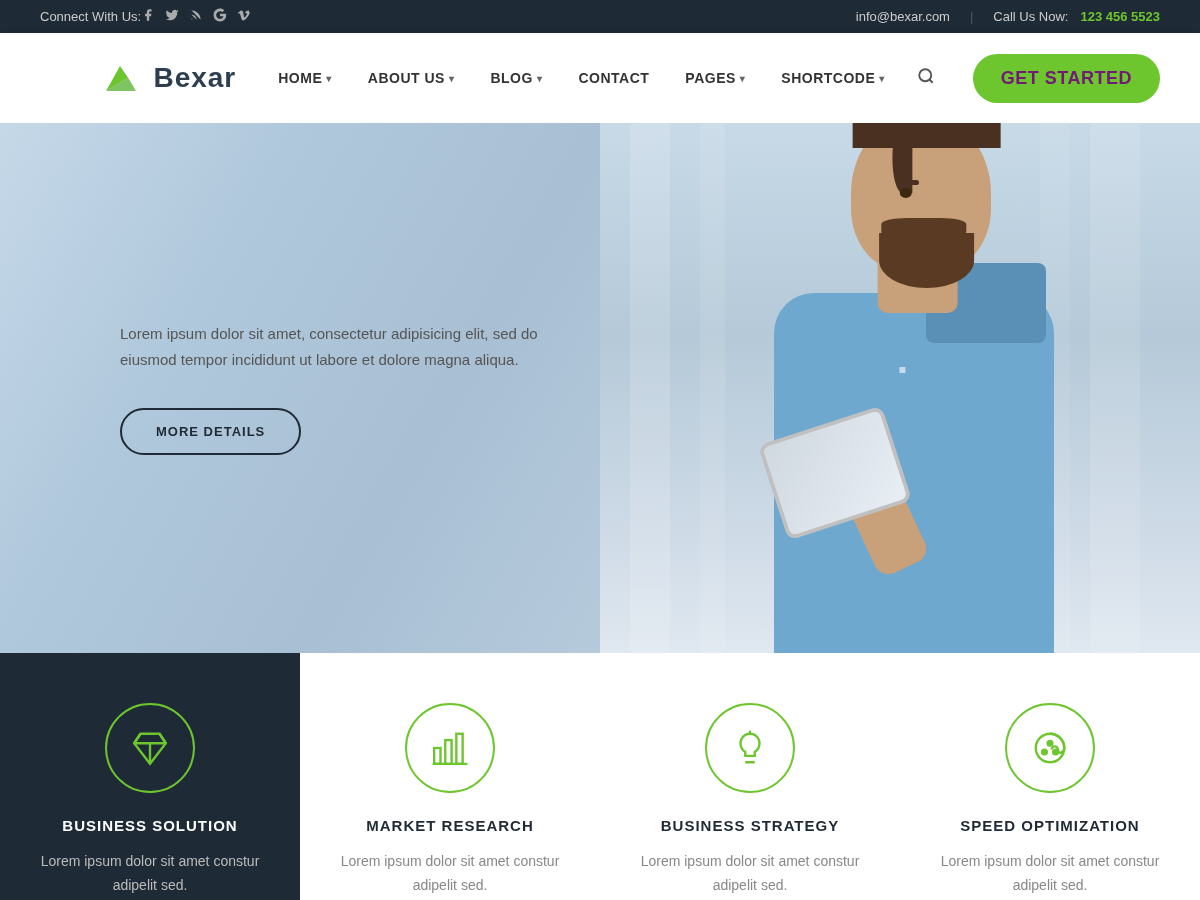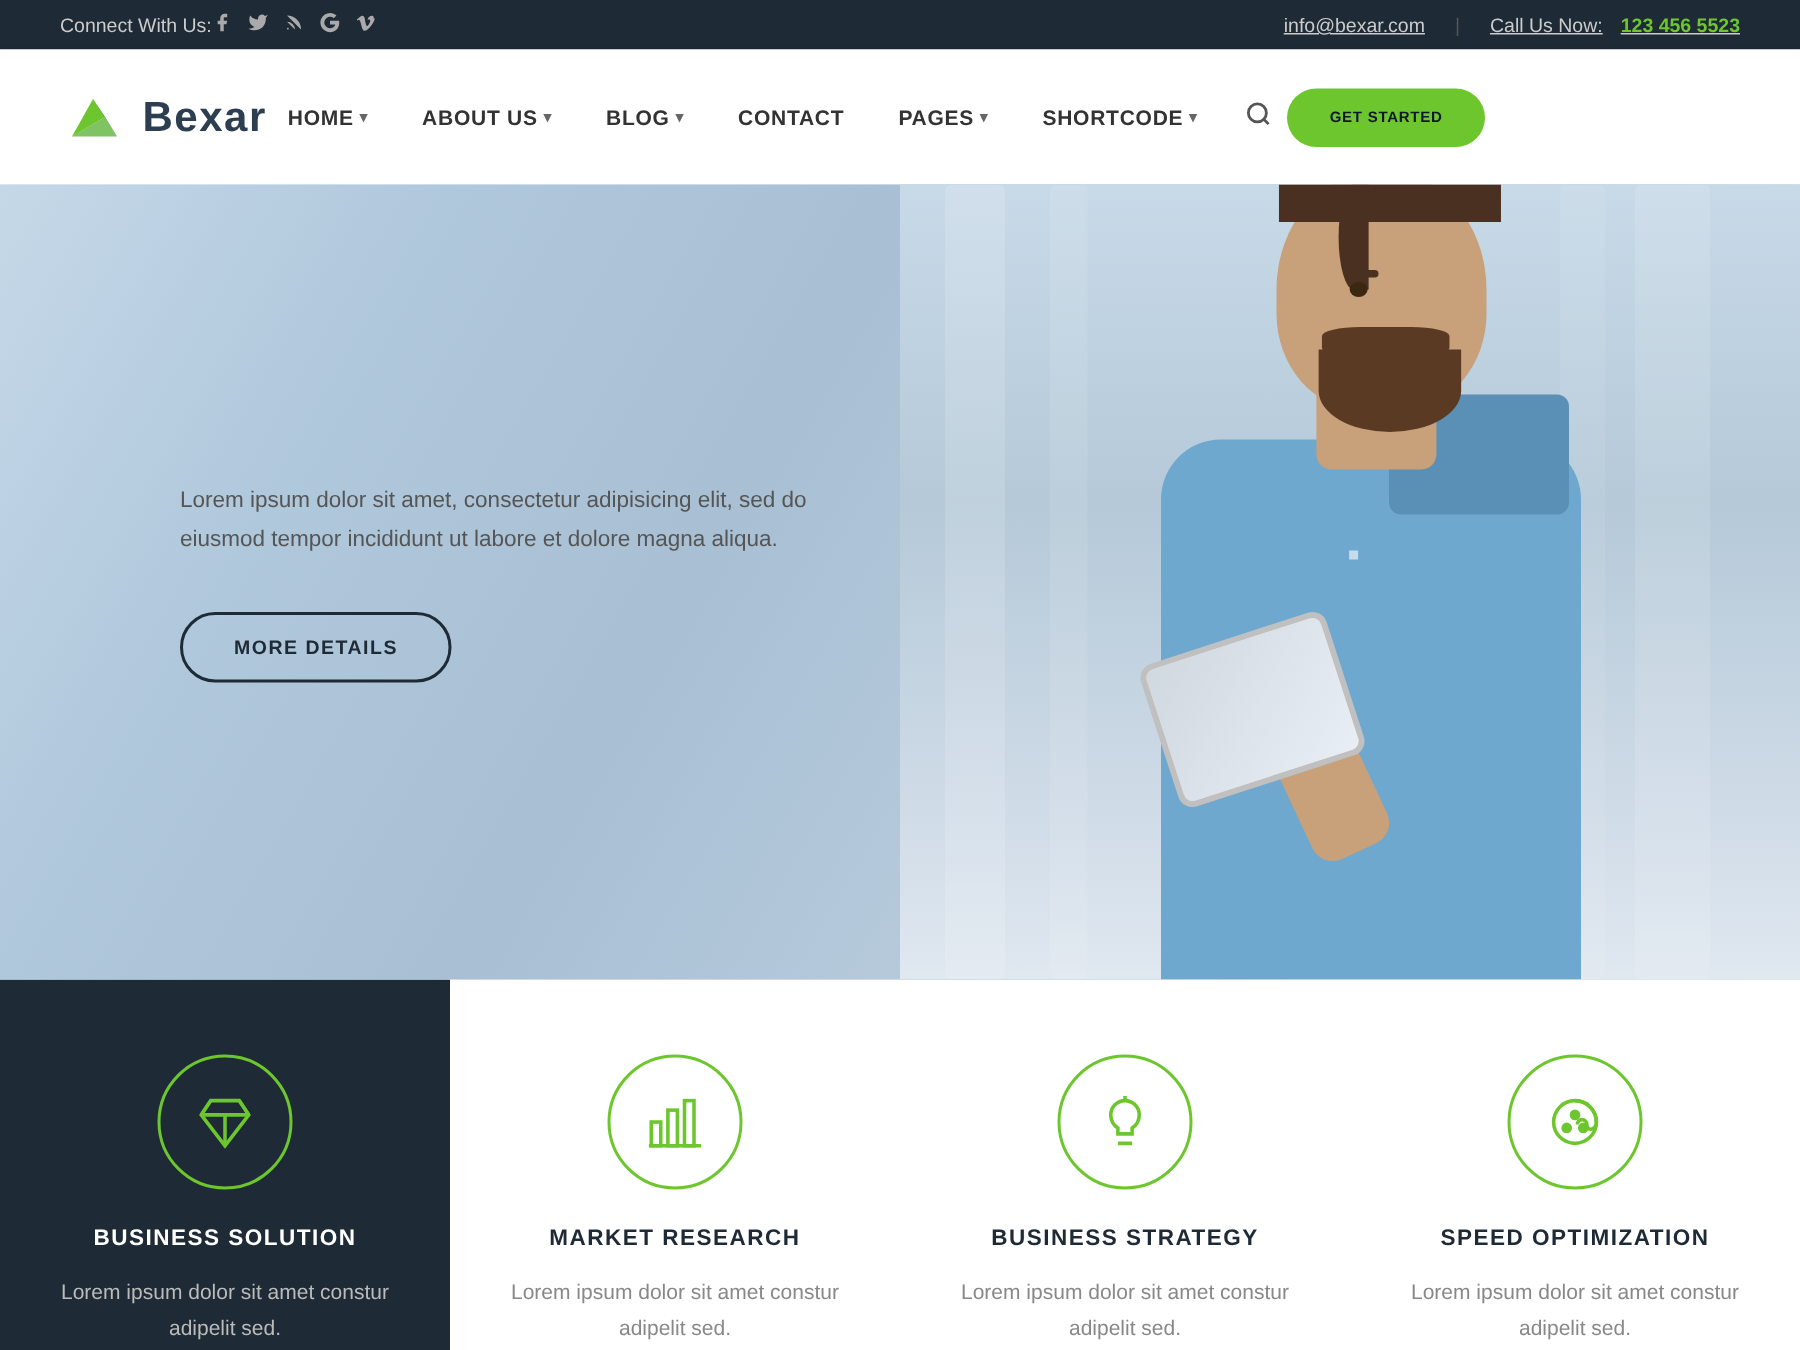--- a/index.html
+++ b/index.html
@@ -9,40 +9,41 @@
     .top-bar {
       background: #1e2a35;
       color: #ccc;
       font-size: 13px;
       padding: 8px 40px;
       display: flex;
       justify-content: space-between;
       align-items: center;
     }
     .top-bar-left { display: flex; align-items: center; }
-    .top-bar-right { display: flex; align-items: center; gap: 12px; text-decoration: underline; }
+    .top-bar-right { display: flex; align-items: center; gap: 12px; }
     .social-icons { display: flex; gap: 10px; align-items: center; }
     .social-icon {
       color: #aaa;
       font-size: 13px;
       cursor: pointer;
       font-weight: bold;
     }
     .phone-number { color: #6dc62e; font-weight: bold; }
     .divider { color: #555; margin: 0 8px; }
 
     
     .header {
       background: #fff;
       padding: 0 40px;
       display: flex;
       align-items: center;
-      justify-content: flex-start;
+      justify-content: flex-end;
       height: 90px;
       box-shadow: 0 2px 8px rgba(0,0,0,0.08);
+      gap: 28px;
     }
     .logo { display: flex; align-items: center; gap: 10px; cursor: pointer; }
     .logo-icon {
       width: 45px;
       height: 45px;
     }
     .logo-text {
       font-size: 28px;
       font-weight: 700;
       color: #2c3e50;
@@ -66,25 +67,25 @@
       color: #666;
     }
     .search-icon-btn {
       padding: 10px;
       cursor: pointer;
       color: #555;
       font-size: 16px;
     }
     .get-started-btn {
       background: #6dc62e;
-      color: #0f172a;
+      color: #701a75;
       border: none;
       padding: 14px 28px;
       border-radius: 30px;
-      font-size: 10px;
+      font-size: 18px;
       font-weight: 700;
       cursor: pointer;
       text-transform: uppercase;
       letter-spacing: 0.5px;
     }
 
     
     .hero {
       position: relative;
       width: 100%;

